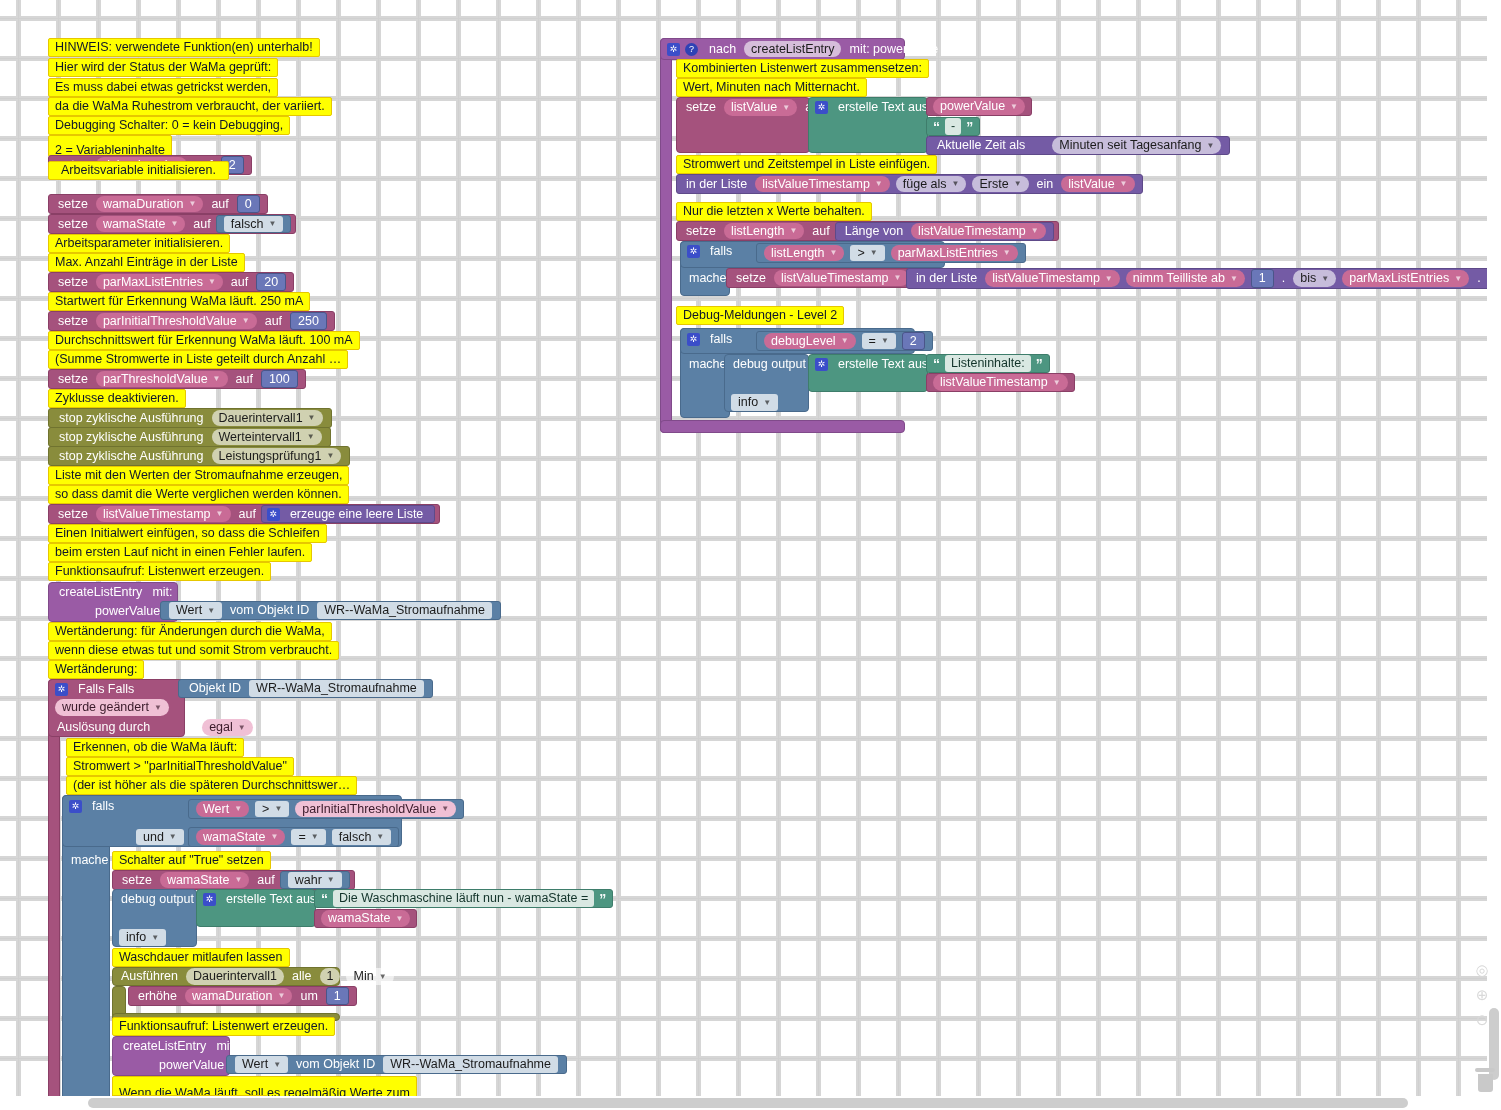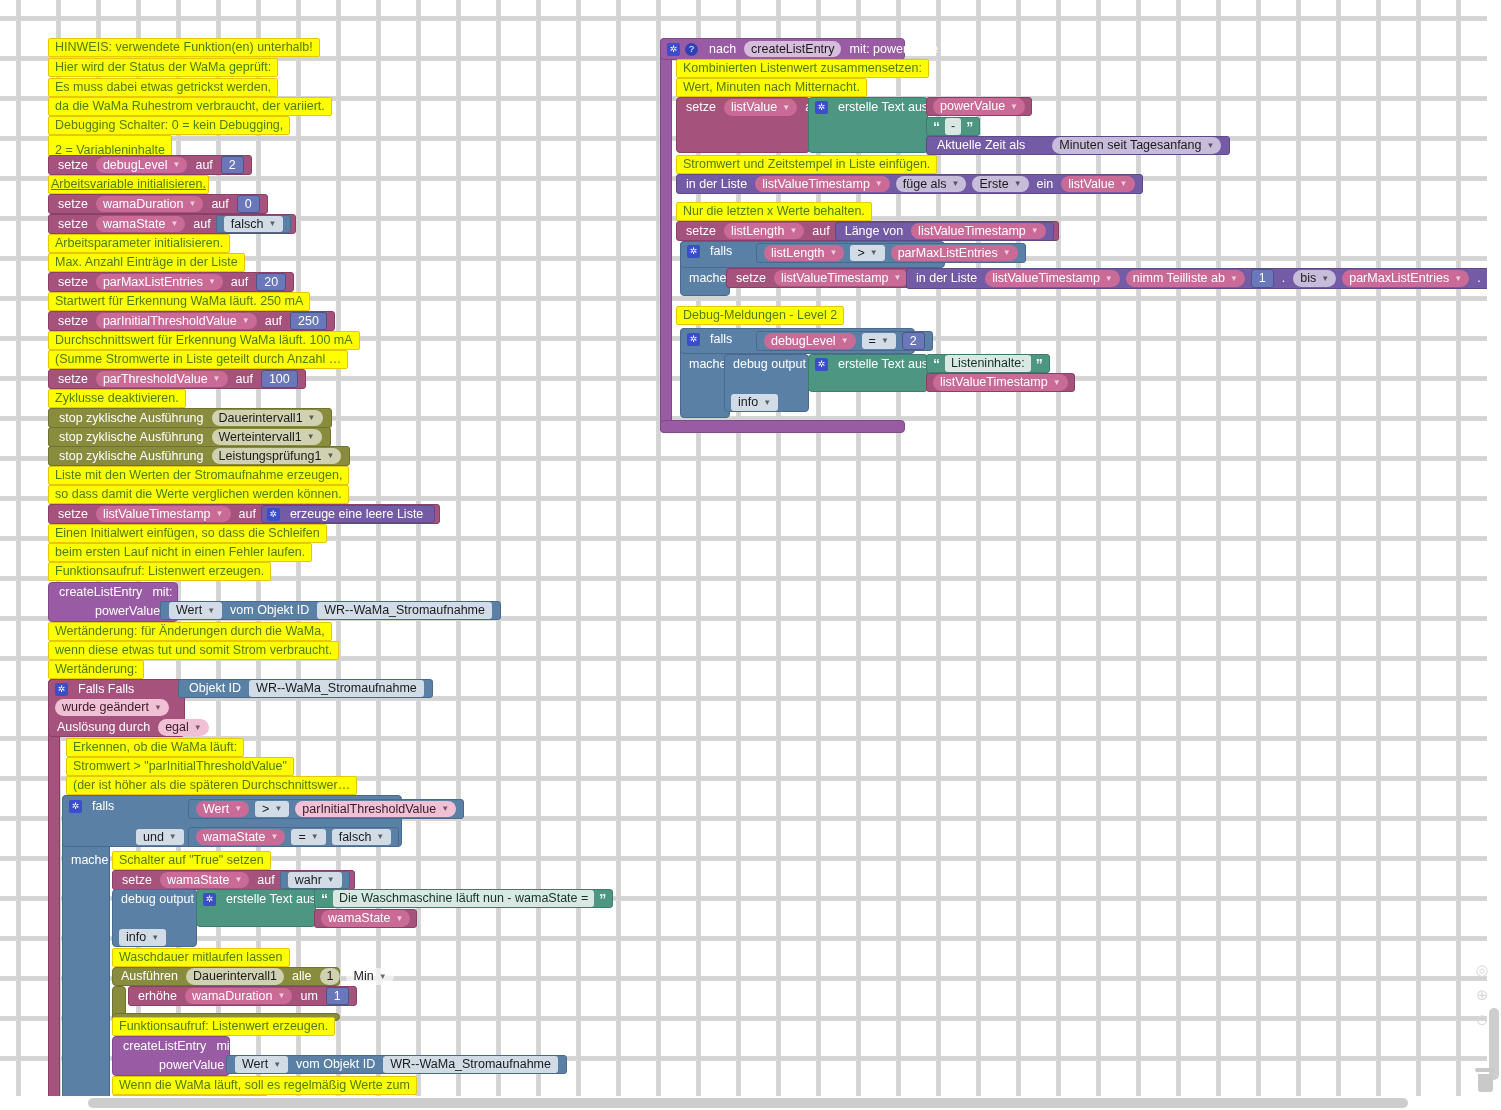--- a/index.html
+++ b/index.html
@@ -37,21 +37,21 @@
     font-size: 12.5px;
     line-height: 1;
     white-space: nowrap;
     color: #fff;
     display: flex;
     align-items: center;
     border-radius: 3px;
   }
 
   
-  .c-comment { background: #ffff00; color: #4d7c0f; border: 1px solid #e6c700; border-radius: 2px; }
+  .c-comment { background: #ffff00; color: #0f172a; border: 1px solid #e6c700; border-radius: 2px; }
   .c-var     { background: #a5527d; border: 1px solid #8a3f66; }
   .c-logic   { background: #5b80a5; border: 1px solid #496a8c; }
   .c-text    { background: #4d9681; border: 1px solid #3e7d6b; }
   .c-list    { background: #745ba5; border: 1px solid #5e4a89; }
   .c-loop    { background: #898c3c; border: 1px solid #70732f; }
   .c-obj     { background: #5b80a5; border: 1px solid #496a8c; }
   .c-time    { background: #745ba5; border: 1px solid #5e4a89; }
 
   .fld {
     display: inline-flex; align-items: center;
@@ -149,21 +149,21 @@
   <div class="blk c-var" style="left:48px;top:155px;height:20px;padding:0 4px;">
     <span class="word">setze</span>
     <span class="fld rose">
         <span>debugLevel</span>
         <span class="caret">▼</span>
       </span>
     <span class="word">auf</span>
     <span class="num">2</span>
   </div>
 
-  <div class="blk c-comment" style="left:48px;top:175px;height:19px;padding:0 2px;text-decoration:underline;">
+  <div class="blk c-comment" style="left:48px;top:161px;height:19px;padding:0 12px;">
       <span>Arbeitsvariable initialisieren.</span>
     </div>
 
   <div class="blk c-var" style="left:48px;top:194px;height:20px;padding:0 4px;">
     <span class="word">setze</span>
     <span class="fld rose">
         <span>wamaDuration</span>
         <span class="caret">▼</span>
       </span>
     <span class="word">auf</span>
@@ -329,21 +329,21 @@
     <span class="fld flat">
         <span>WR--WaMa_Stromaufnahme</span>
       </span>
   </div>
   <div class="blk" style="left:52px;top:699px;height:17px;background:transparent;">
     <span class="fld pale">
         <span>wurde geändert</span>
         <span class="caret">▼</span>
       </span>
   </div>
-  <div class="blk" style="left:52px;top:719px;height:17px;background:transparent;">
+  <div class="blk" style="left:52px;top:719px;height:17px;background:transparent;gap:44px;">
     <span class="word">Auslösung durch</span>
     <span class="fld pale">
         <span>egal</span>
         <span class="caret">▼</span>
       </span>
   </div>
 
   <div class="blk c-comment" style="left:66px;top:738px;height:19px;padding:0 6px;">
       <span>Erkennen, ob die WaMa läuft:</span>
     </div>
@@ -491,21 +491,21 @@
     <span class="fld flat">
         <span>Wert</span>
         <span class="caret">▼</span>
       </span>
     <span class="word">vom Objekt ID</span>
     <span class="fld flat">
         <span>WR--WaMa_Stromaufnahme</span>
       </span>
   </div>
 
-  <div class="blk c-comment" style="left:112px;top:1076px;height:19px;padding:0 6px;">
+  <div class="blk c-comment" style="left:112px;top:1076px;height:34px;padding:0 6px;">
       <span>Wenn die WaMa läuft, soll es regelmäßig Werte zum</span>
     </div>
   <div class="blk c-comment" style="left:112px;top:1095px;height:19px;padding:0 6px;">
       <span>Vergleichen geben, daher</span>
     </div>
 
   <div class="shell proc" style="left:660px;top:38px;width:12px;height:395px;"></div>
   <div class="shell proc" style="left:660px;top:38px;width:245px;height:22px;"></div>
   <div class="shell proc" style="left:660px;top:420px;width:245px;height:13px;"></div>
   <div class="blk" style="left:664px;top:40px;height:18px;background:transparent;">

